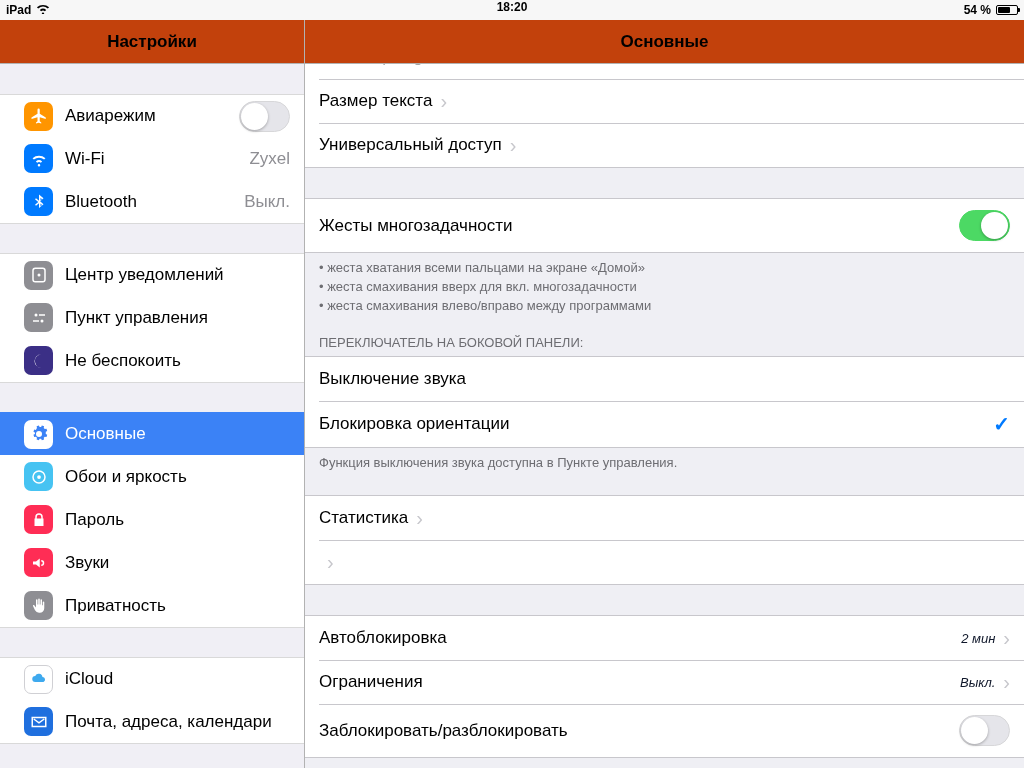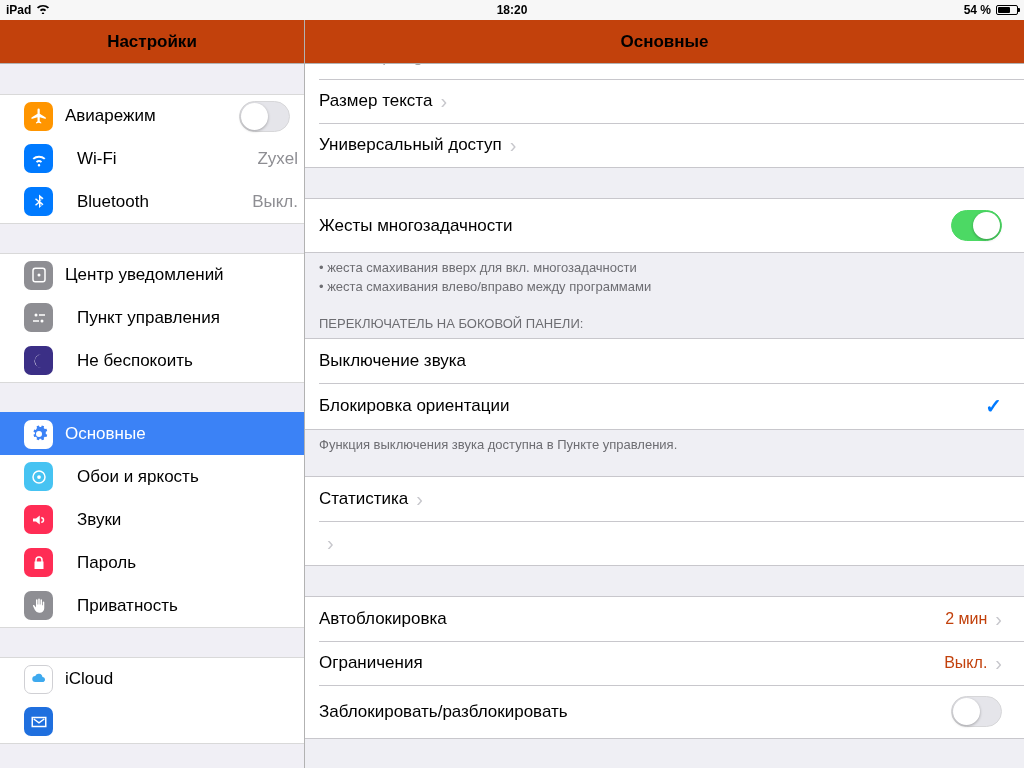--- a/index.html
+++ b/index.html
@@ -1,19 +1,19 @@
 <!DOCTYPE html>
 <html><head>
 <meta charset="utf-8">
 <style>
 * { margin: 0; padding: 0; box-sizing: border-box; font-family: -apple-system, "Helvetica Neue", Helvetica, Arial, sans-serif; }
 html, body { width: 1024px; height: 768px; overflow: hidden; background: #efeff4; }
 
 
-.status-bar { height: 20px; background: #f7f7f7; display: flex; justify-content: space-between; align-items: center; padding: 0 6px; font-size: 12px; font-weight: 600; }
+.status-bar { height: 20px; background: #f7f7f7; display: flex; justify-content: space-between; padding: 0 6px; font-size: 12px; font-weight: 600; }
 .status-left, .status-right { display: flex; align-items: center; gap: 5px; }
 .status-center { position: absolute; left: 50%; transform: translateX(-50%); font-weight: 600; }
 .battery { display:inline-flex; align-items:center; gap:3px; }
 .battery-body { width: 22px; height: 10px; border: 1px solid #000; border-radius: 2px; position: relative; }
 .battery-body::after { content:""; position:absolute; right:-3px; top:2px; width:2px; height:4px; background:#000; border-radius:0 1px 1px 0; }
 .battery-fill { position:absolute; left:1px; top:1px; bottom:1px; width:60%; background:#000; border-radius:1px; }
 .wifi-status{display:inline-block; font-size:12px;}
 
 
 .headers { height: 44px; display:flex; border-bottom: 1px solid #b2b2b2; background:#c2410c; }
@@ -21,39 +21,39 @@
 .header-right { flex:1; display:flex; align-items:center; justify-content:center; font-weight:700; font-size:17px; }
 
 
 .main { display:flex; height: calc(768px - 64px); }
 .sidebar { width: 305px; background:#f0eff5; border-right:1px solid #b2b2b2; overflow-y:auto; }
 .detail { flex:1; background:#efeff4; overflow-y:auto; padding-bottom:30px; position:relative; }
 
 
 .sb-gap { height: 30px; }
 .sb-row { height: 44px; background:#fff; display:flex; align-items:center; padding-left:24px; position:relative; border-top:1px solid #d9d9d9; border-bottom:1px solid #d9d9d9; margin-bottom:-1px; }
-.sb-row + .sb-row { border-top: none; gap: 12px; }
+.sb-row + .sb-row { border-top: none; }
 .sb-row.active { background:#3b82f6; color:#fff; border-color:#3b82f6; }
 .sb-icon { width:29px; height:29px; border-radius:7px; margin-right:12px; display:flex; align-items:center; justify-content:center; flex:none; }
 .sb-icon svg { width:18px; height:18px; fill:#fff; }
 .sb-label { font-size:17px; }
-.sb-value { margin-left:auto; margin-right:6px; color:#8e8e93; font-size:17px; }
+.sb-value { margin-left:auto; margin-right:14px; color:#8e8e93; font-size:17px; }
 
 
 .toggle { width:51px; height:31px; border-radius:16px; background:#e5e5ea; position:relative; margin-left:auto; margin-right:14px; border:1px solid #d7d7d9; }
 .toggle.on { background:#4cd964; border-color:#4cd964; }
 .toggle .knob { position:absolute; width:27px; height:27px; background:#fff; border-radius:50%; top:1px; left:1px; box-shadow:0 1px 3px rgba(0,0,0,.3); }
 .toggle.on .knob { left:auto; right:1px; }
 
 
 .d-group { background:#fff; border-top:1px solid #c8c7cc; border-bottom:1px solid #c8c7cc; margin:0 0 0 0; }
-.d-row { min-height:44px; display:flex; align-items:center; padding:11px 22px 11px 14px; position:relative; }
+.d-row { min-height:44px; display:flex; align-items:center; padding:11px 14px 11px 14px; position:relative; }
 .d-row + .d-row::before { content:""; position:absolute; top:0; left:14px; right:0; height:1px; background:#c8c7cc; }
 .d-row .label { font-size:17px; }
-.d-row .value { margin-left:auto; color:#c2410c; font-size:16px; }
+.d-row .value { margin-left:auto; color:#0f172a; font-size:13px;font-style:italic; }
 .chevron { color:#c7c7cc; margin-left:8px; font-size:20px; line-height:1; }
 .check { color:#007aff; font-size:20px; font-weight:bold; margin-left:auto; }
 .d-row .toggle { margin-right:0; }
 .caption { font-size:13px; color:#6d6d72; padding:6px 14px 4px; line-height:1.45; }
 .caption.header { text-transform:uppercase; padding-top:14px; }
 .d-spacer { height: 30px; }
 
 
 .detail-inner { margin-top: -30px; }
 
@@ -182,36 +182,36 @@
     <div class="sb-row">
       <span class="sb-icon ic-wallpaper">
           <svg viewBox="0 0 24 24">
             <circle cx="12" cy="12" r="8" fill="none" stroke="#fff" stroke-width="2"></circle>
             <circle cx="12" cy="12" r="2.5"></circle>
           </svg>
         </span>
       <span class="sb-label">Обои и яркость</span>
     </div>
     <div class="sb-row">
+      <span class="sb-icon ic-passcode">
+          <svg viewBox="0 0 24 24">
+            <path d="M7 10V8a5 5 0 0110 0v2h1v10H6V10zm2 0h6V8a3 3 0 00-6 0z"></path>
+          </svg>
+        </span>
+      <span class="sb-label">Пароль</span>
+    </div>
+    <div class="sb-row">
       <span class="sb-icon ic-sounds">
           <svg viewBox="0 0 24 24">
             <path d="M4 10v4h4l5 4V6l-5 4H4zm11-2a4 4 0 010 8v-2a2 2 0 000-4z"></path>
           </svg>
         </span>
       <span class="sb-label">Звуки</span>
     </div>
     <div class="sb-row">
-      <span class="sb-icon ic-passcode">
-          <svg viewBox="0 0 24 24">
-            <path d="M7 10V8a5 5 0 0110 0v2h1v10H6V10zm2 0h6V8a3 3 0 00-6 0z"></path>
-          </svg>
-        </span>
-      <span class="sb-label">Пароль</span>
-    </div>
-    <div class="sb-row">
       <span class="sb-icon ic-privacy">
           <svg viewBox="0 0 24 24">
             <path d="M8 4a1 1 0 012 0v6h1V3a1 1 0 012 0v7h1V4a1 1 0 012 0v7h1V7a1 1 0 012 0v8a6 6 0 01-6 6h-1a6 6 0 01-5.3-3.2L4 12a1 1 0 011.7-1l2.3 3z"></path>
           </svg>
         </span>
       <span class="sb-label">Приватность</span>
     </div>
 
     <div class="sb-gap"></div>
 
@@ -222,20 +222,21 @@
           </svg>
         </span>
       <span class="sb-label">iCloud</span>
     </div>
     <div class="sb-row">
       <span class="sb-icon ic-mail">
           <svg viewBox="0 0 24 24">
             <path d="M3 6h18v12H3zm2 2l7 5 7-5" fill="none" stroke="#fff" stroke-width="2"></path>
           </svg>
         </span>
+      <span class="sb-label">Почта, адреса, календари</span>
     </div>
   </div>
 
   <div class="detail">
     <div class="detail-inner">
 
     <div class="d-group">
       <div class="d-row" style="opacity:.35">
         <span class="label">Поиск Spotlight</span>
         <span class="chevron">›</span>
@@ -254,20 +255,21 @@
 
     <div class="d-group">
       <div class="d-row">
         <span class="label">Жесты многозадачности</span>
         <span class="toggle on">
               <span class="knob"></span>
             </span>
       </div>
     </div>
     <div class="caption">
+      <div>• жеста хватания всеми пальцами на экране «Домой»</div>
       <div>• жеста смахивания вверх для вкл. многозадачности</div>
       <div>• жеста смахивания влево/вправо между программами</div>
     </div>
 
     <div class="caption header">ПЕРЕКЛЮЧАТЕЛЬ НА БОКОВОЙ ПАНЕЛИ:</div>
     <div class="d-group">
       <div class="d-row">
         <span class="label">Выключение звука</span>
       </div>
       <div class="d-row">

